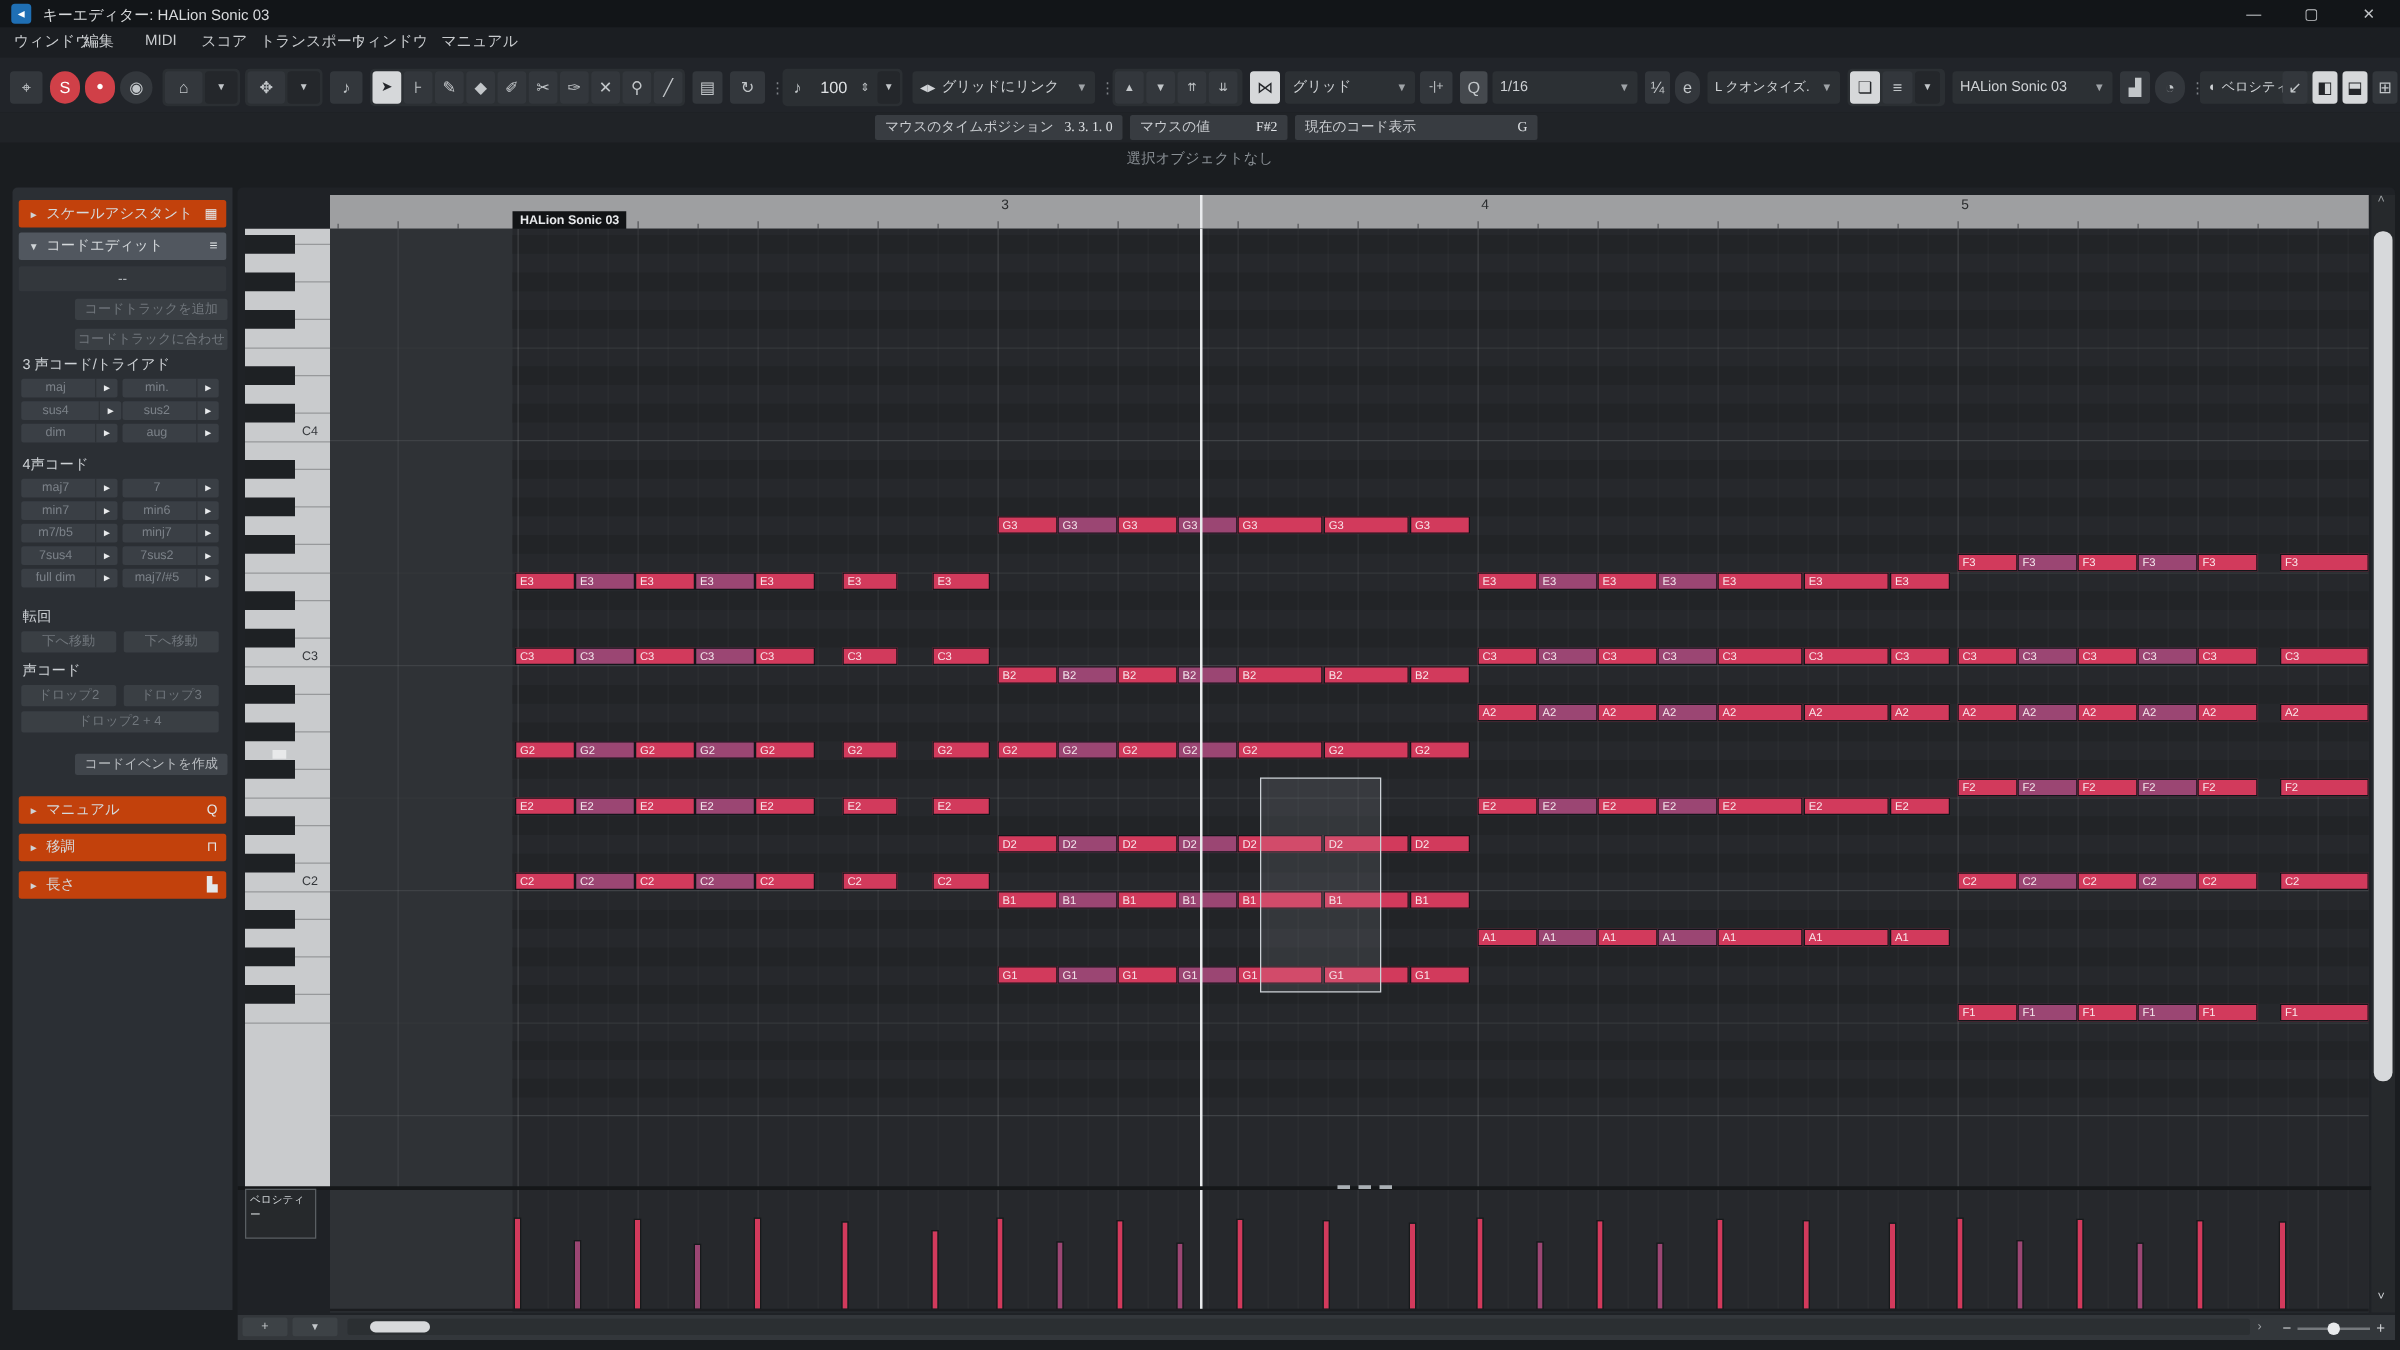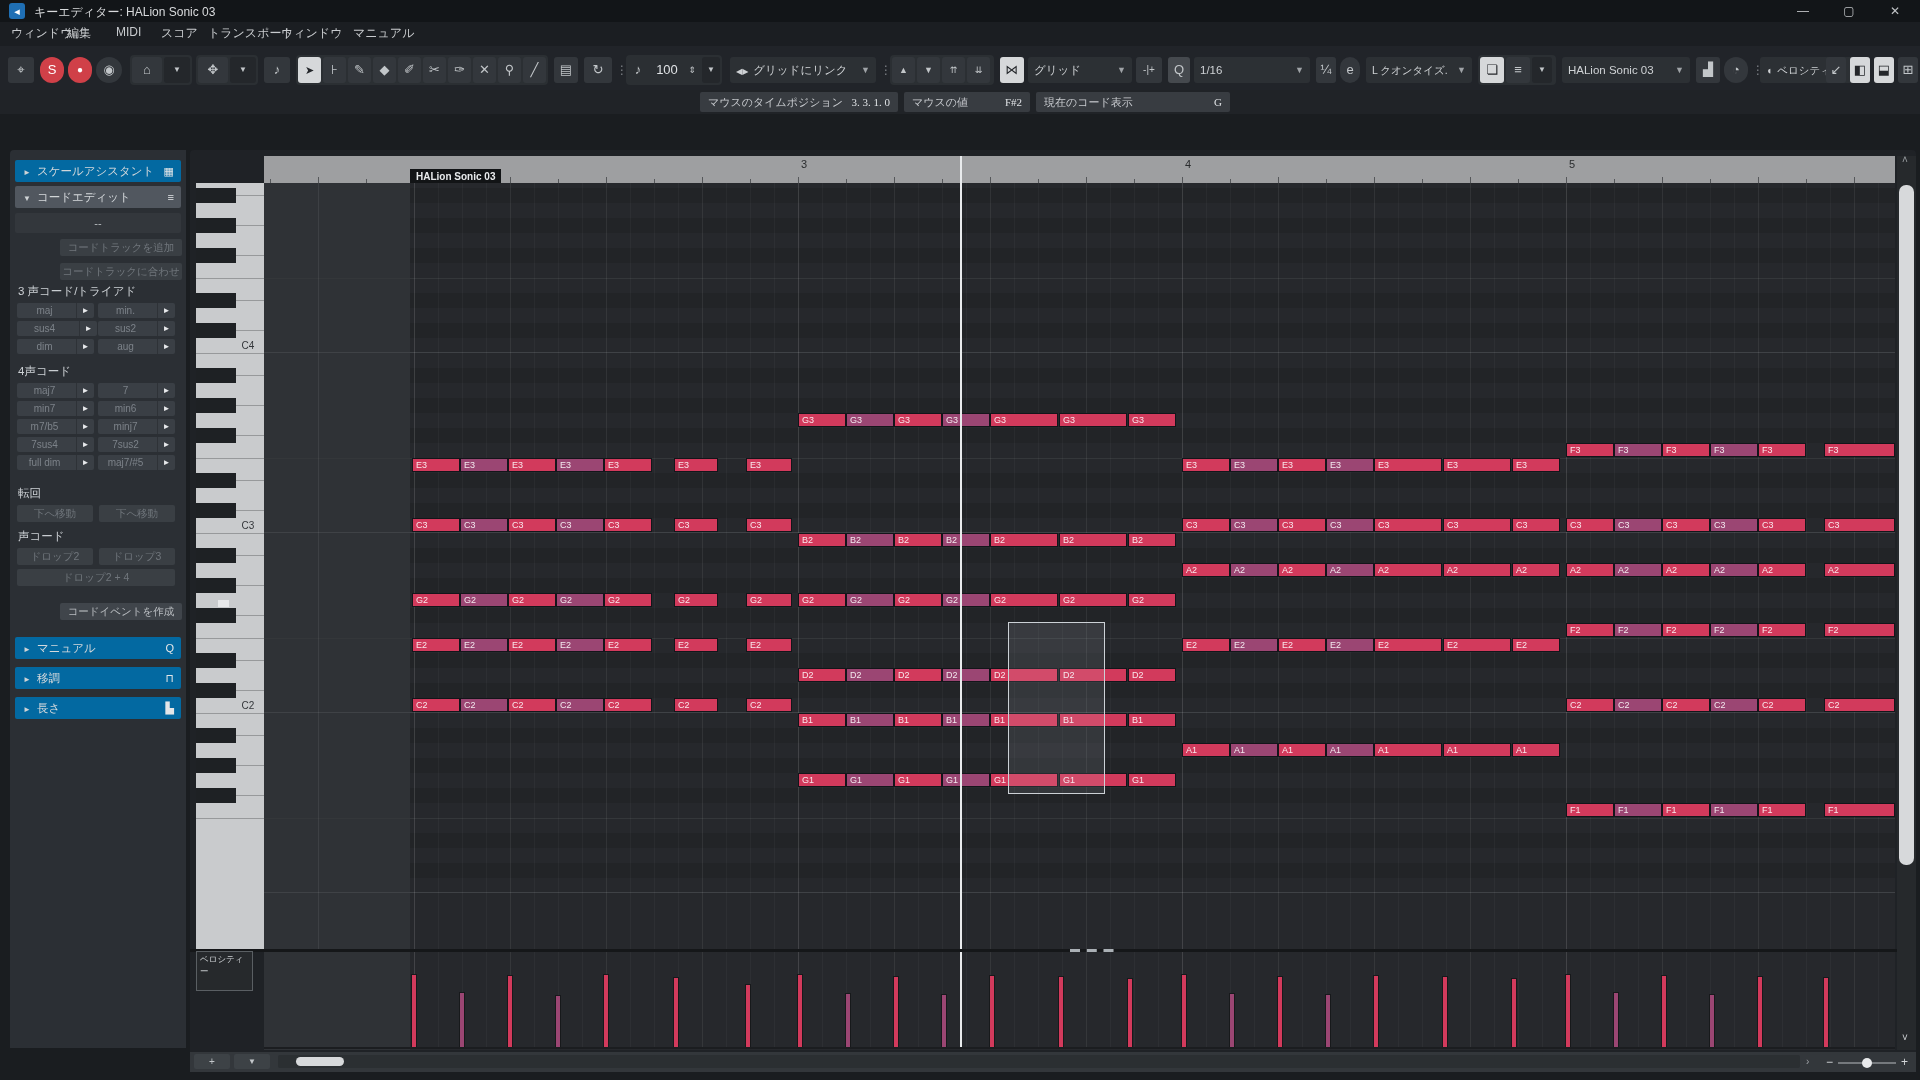--- a/index.html
+++ b/index.html
@@ -33,21 +33,21 @@
 
   
   #inforow { left:0; top:90px; width:1920px; height:24px; background:#202327; }
   .infobox { position:absolute; top:2px; height:20px; background:#383c41; border-radius:2px;
     color:#c9ccd0; font-size:11px; line-height:20px; padding:0 8px; }
   .infobox .val { float:right; color:#dfe2e5;font-family:Liberation Serif, serif; }
   #statusline { left:0; top:119px; width:1920px; text-align:center; color:#8b9196; font-size:11.5px; }
 
   
   #sidebar { left:10px; top:150px; width:176px; height:898px; background:#2b2f34; border-radius:4px 0 0 0; }
-  .shead { position:absolute; left:5px; width:166px; height:22px; background:#0369a1; border-radius:2px;
+  .shead { position:absolute; left:5px; width:166px; height:22px; background:#c2410c; border-radius:2px;
     color:#d5d9dc; font-size:11.5px; line-height:22px; }
   .shead .tri { margin:0 6px 0 8px; font-size:8px; color:#cfd3d6; }
   .shead .hicon { float:right; margin-right:7px; color:#e3e6e8; font-size:11px; }
   .slabel { position:absolute; left:8px; color:#ced2d6; font-size:11.5px; }
   .sbtn { position:absolute; height:17px; background:#3a3f44; border-radius:2px; color:#70767c;
     font-size:10.5px; text-align:center; line-height:17px; overflow:hidden; }
   .chordbtn { position:absolute; height:15px; background:#3a3f45; border-radius:2px; color:#7c8289;
     font-size:10px; line-height:15px; }
   .chordbtn .cname { position:absolute; left:0; top:0; width:55px; text-align:center; }
   .chordbtn .carr { position:absolute; right:0; top:0; width:18px; height:15px; border-left:1px solid #2e3237;
@@ -203,20 +203,21 @@
     <div class="infobox" style="left:700px;width:198px">
       <span>マウスのタイムポジション</span><span class="val">3.  3.  1.   0</span>
     </div>
     <div class="infobox" style="left:904px;width:126px">
       <span>マウスの値</span><span class="val">F#2</span>
     </div>
     <div class="infobox" style="left:1036px;width:194px">
       <span>現在のコード表示</span><span class="val">G</span>
     </div>
   </div>
+  <div class="abs" id="statusline">選択オブジェクトなし</div>
 
   <div class="abs" id="sidebar">
     <div class="shead" style="top:10px">
       <span class="tri">►</span><span>スケールアシスタント</span><span class="hicon">▦</span>
     </div>
     <div class="shead" style="top:36px;background:#51575f">
       <span class="tri">▼</span><span>コードエディット</span><span class="hicon">≡</span>
     </div>
     <div id="chordval" style="top:63px">--</div>
     <div class="sbtn" style="top:89px;left:50px;width:122px">コードトラックを追加</div>

